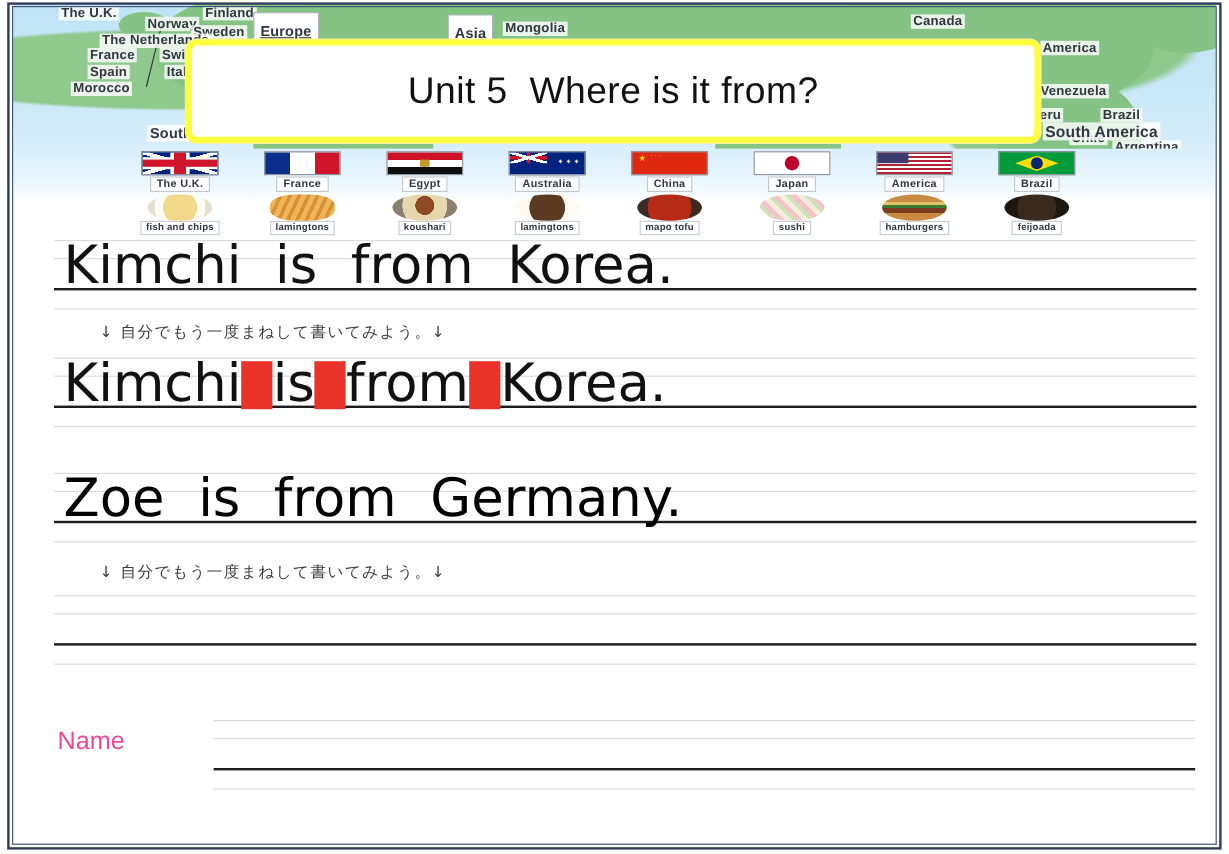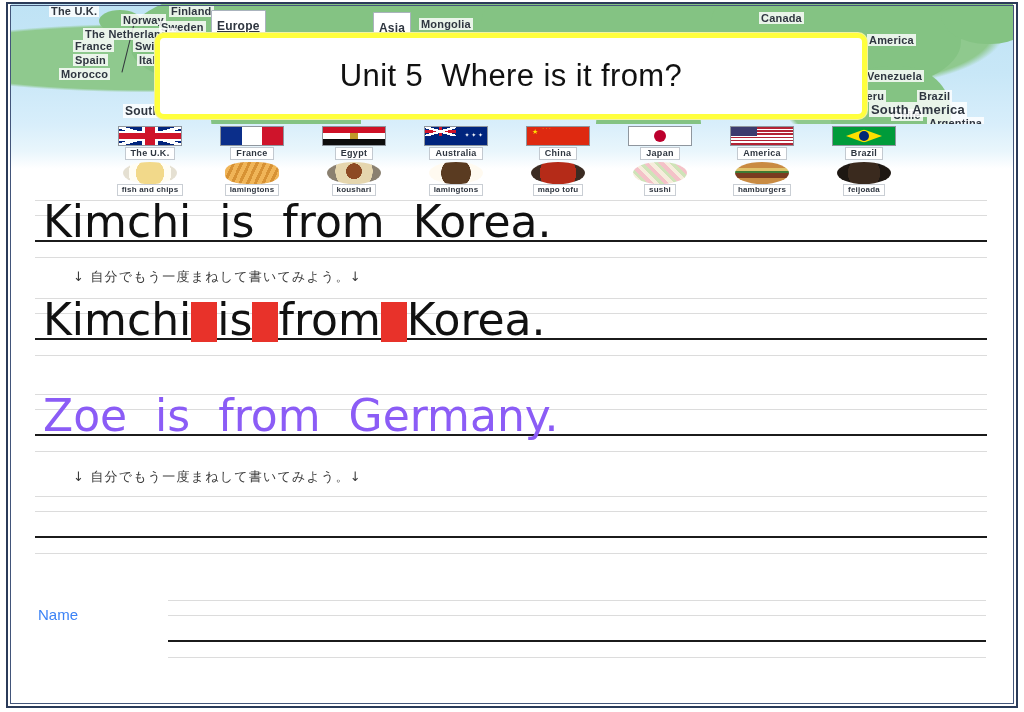--- a/index.html
+++ b/index.html
@@ -199,21 +199,21 @@
   .fd-fishchips{background:radial-gradient(circle at 50% 50%, #f2d98a 0 48%, #fffdf4 49% 72%, #e5e0d2 73% 100%);}
   .fd-croissant{background:repeating-linear-gradient(115deg,#d79234 0 3px,#f0b558 3px 7px);border-radius:40%;}
   .fd-koushari{background:radial-gradient(circle at 50% 42%, #8d4a24 0 26%, #e5d6ae 27% 62%, #8a8070 63% 100%);}
   .fd-mapo{background:radial-gradient(circle at 50% 50%, #b52b18 0 62%, #3b2b22 63% 100%);}
   .fd-laming{background:radial-gradient(circle at 50% 50%, #5a3b21 0 50%, #fffaf0 52% 100%);}
   .fd-sushi{background:repeating-linear-gradient(45deg,#f4c2c8 0 4px,#f6eddc 4px 8px,#cfe3b8 8px 11px);}
   .fd-burger{background:linear-gradient(#c98b42 0 28%, #e0c36b 28% 42%, #3f7a33 42% 52%, #7b3b20 52% 72%, #c98b42 72% 100%);}
   .fd-feijoada{background:radial-gradient(circle at 50% 50%, #3a2a1e 0 55%, #1d1712 56% 100%);}
 
   
-  .sheet { position: absolute; left: 13px; top: 196px; width: 1002px; height: 512px; background:#fff; }
+  .sheet { position: absolute; left: 23px; top: 196px; width: 1002px; height: 512px; background:#fff; }
 
   .staff { position: absolute; left: 22px; width: 952px; height: 62px; }
   .staff .ln { position: absolute; left: 0; width: 100%; }
   .staff .ln.light { height: 1px; background: #dcdcdc; }
   .staff .ln.base  { height: 2px; background: #1b1b1b; }
   .staff .ln.l1 { top: 0px; }
   .staff .ln.l2 { top: 15px; }
   .staff .ln.l3 { top: 40px; }
   .staff .ln.l4 { top: 57px; }
 
@@ -221,21 +221,21 @@
     position: absolute;
     left: 30px;
     font-family: "DejaVu Sans", sans-serif;
     font-size: 44px;
     font-weight: 400;
     letter-spacing: 0px;
     white-space: pre;
     line-height: 1;
   }
   .hand-dark { color: #111111; }
-  .hand-grey { color: #8b5cf6; }
+  .hand-grey { color: #000000; }
 
   .redblock {
     display: inline-block;
     width: 26px; height: 40px;
     background: #e8322a;
     vertical-align: -7px;
   }
 
   .jp-note {
     position: absolute;
@@ -243,22 +243,22 @@
     font-family: "DejaVu Sans", "Liberation Sans", sans-serif;
     font-size: 13px;
     color: #3a3a3a;
     letter-spacing: 1.2px;
     white-space: nowrap;
   }
 
   .name-label {
     position: absolute;
     left: 25px; top: 410px;
-    font-size: 15px;
-    color: #3b82f6;
+    font-size: 21px;
+    color: #ec4899;
   }
   .name-staff { position: absolute; left: 155px; top: 404px; width: 818px; height: 62px; }
 </style>
 </head>
 <body>
 
 <div class="page">
 
   <div class="map-header">
     <div class="land l-eurasia"></div>

